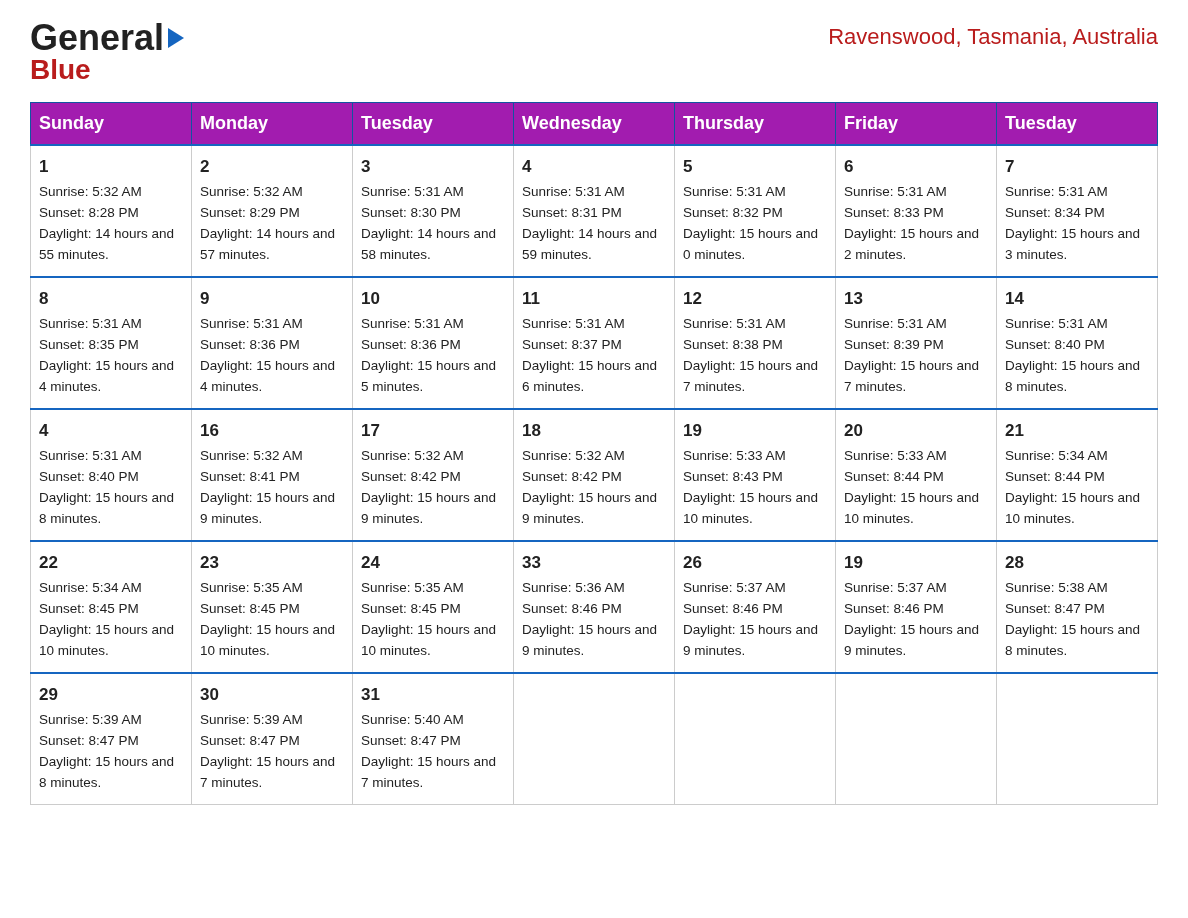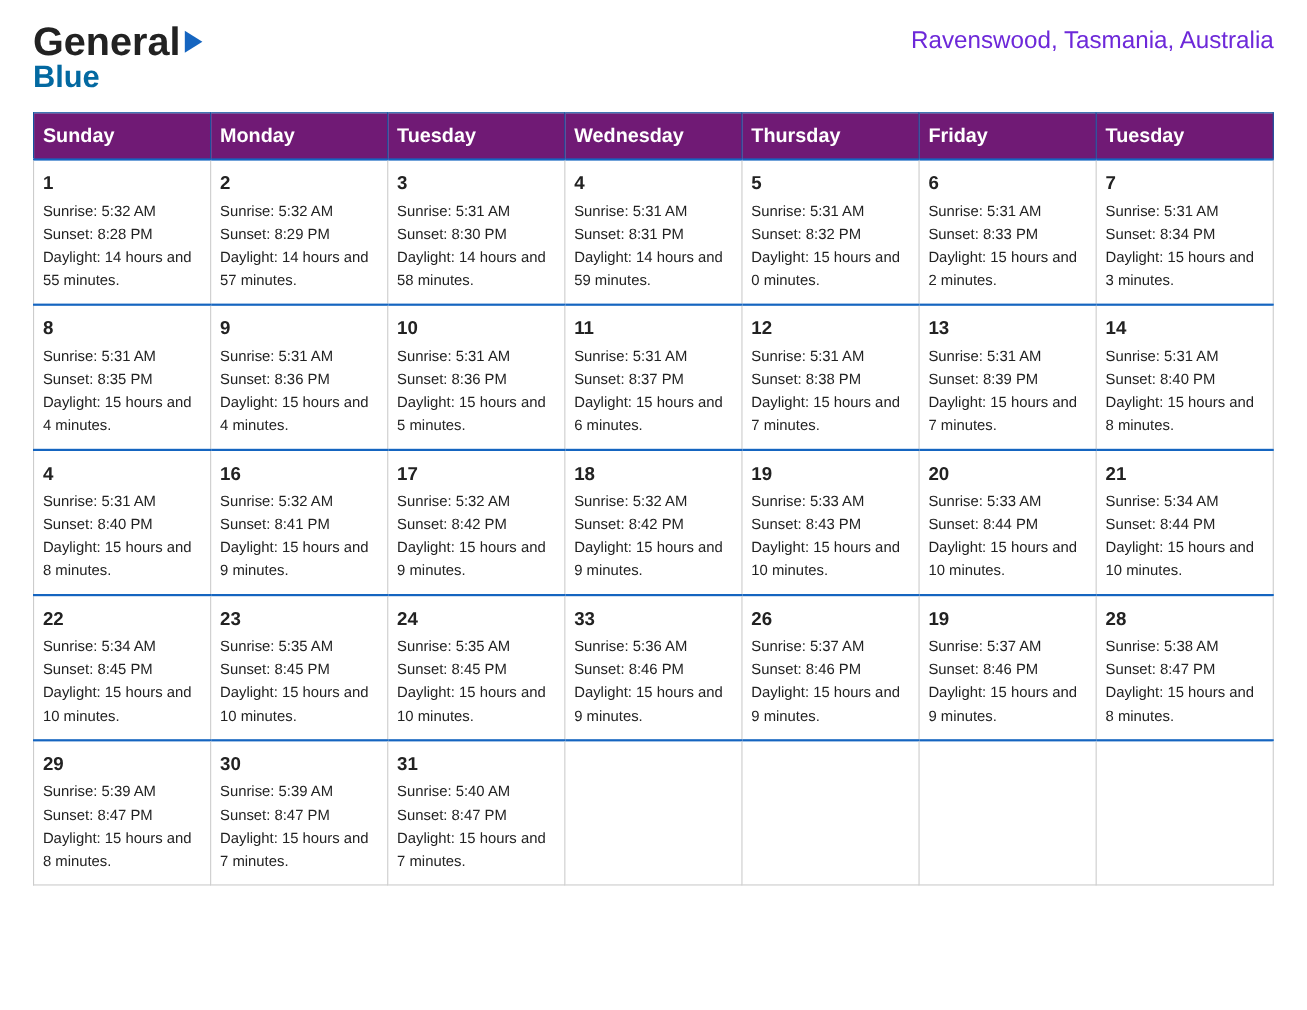--- a/index.html
+++ b/index.html
@@ -21,30 +21,30 @@
       text-align: right;
     }
     .calendar-title {
       font-size: 52px;
       font-weight: bold;
       color: #222;
       line-height: 1.1;
     }
     .calendar-subtitle {
       font-size: 22px;
-      color: #6d28d9;
+      color: #b91c1c;
       margin-top: 4px;
     }
     table {
       width: 100%;
       border-collapse: collapse;
       table-layout: fixed;
     }
     thead tr th {
-      background: #701a75;
+      background: #a21caf;
       color: #fff;
       font-size: 18px;
       font-weight: bold;
       padding: 10px 8px;
       text-align: left;
       border: 1px solid #1255a0;
     }
     tbody tr td {
       vertical-align: top;
       padding: 8px 8px 10px 8px;
@@ -73,21 +73,21 @@
       font-size: 36px;
       font-weight: bold;
       color: #222;
       line-height: 1;
       display: flex;
       align-items: center;
     }
     .logo-row2 {
       font-size: 28px;
       font-weight: bold;
-      color: #0369a1;
+      color: #b91c1c;
       line-height: 1;
       margin-top: 0px;
     }
     
     .tri-right {
       display: inline-block;
       width: 0; height: 0;
       border-top: 10px solid transparent;
       border-bottom: 10px solid transparent;
       border-left: 16px solid #1565c0;

